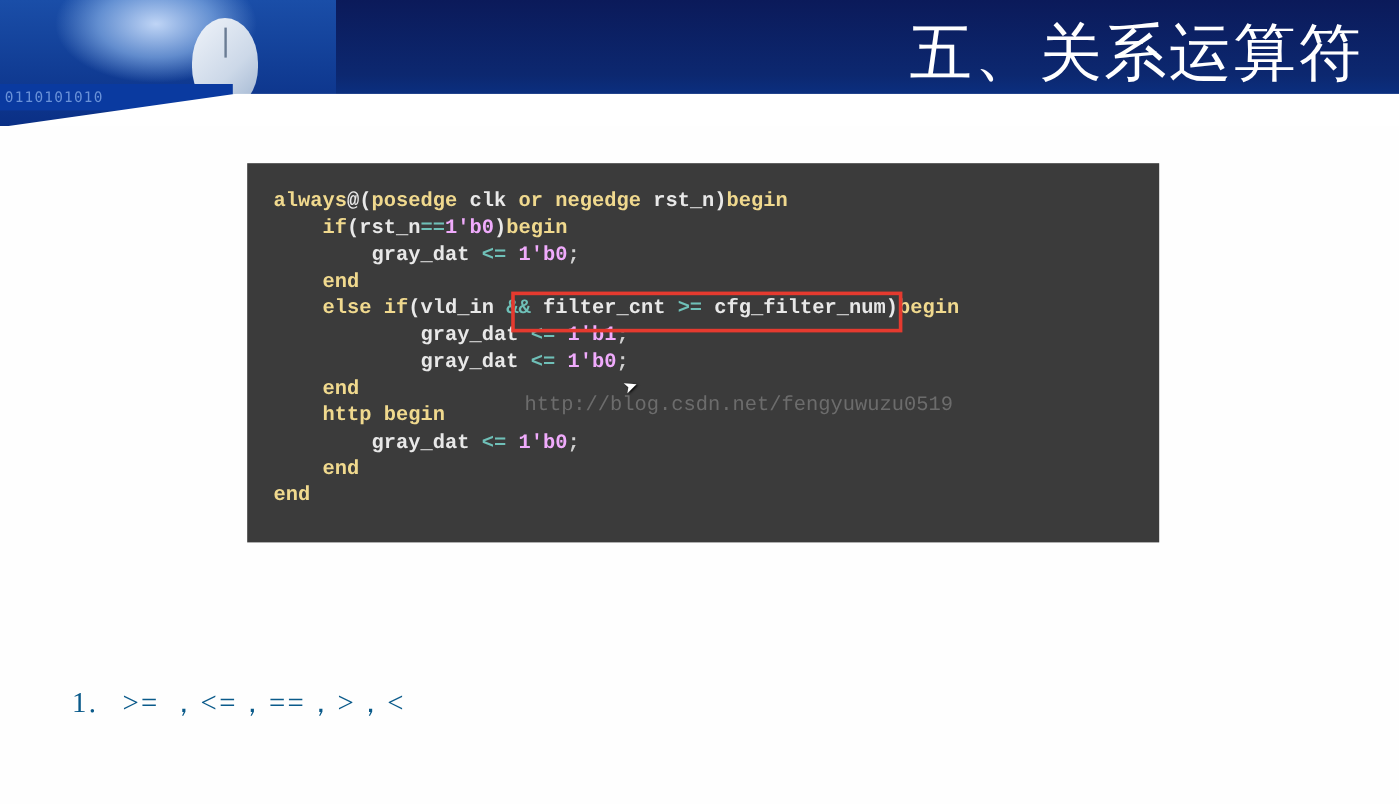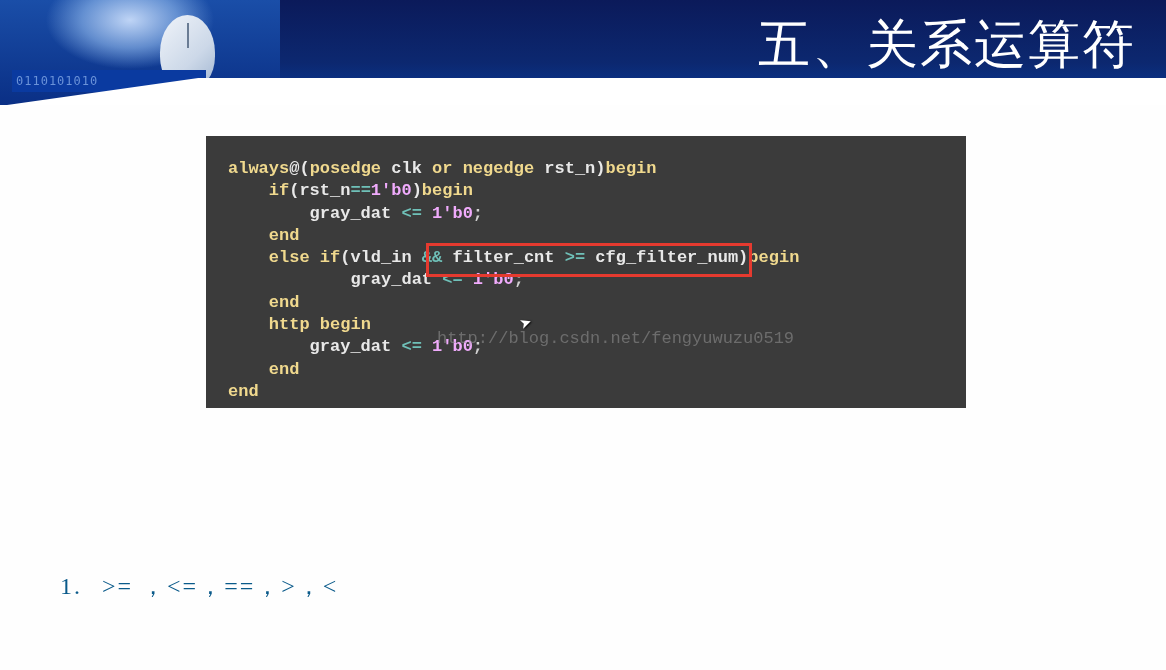--- a/index.html
+++ b/index.html
@@ -42,21 +42,21 @@
   .mouse-glyph::before {
     content:"";
     position:absolute;
     top:8px; left:50%;
     width:2px; height:25px;
     background:#6a7c94;
     transform:translateX(-50%);
   }
   .binary-strip {
     position: absolute;
-    left: 12px;
+    left: 0;
     top: 70px;
     width: 190px;
     height: 22px;
     background: #0a3aa0;
     color: #6a92d8;
     font-family: monospace;
     font-size: 12px;
     line-height: 22px;
     letter-spacing: 1px;
     overflow: hidden;
@@ -83,21 +83,21 @@
     height:28px;
     background:#fff;
     clip-path: polygon(0 100%, 0 100%, 17% 0, 100% 0, 100% 100%);
   }
 
   .code-block {
     position: absolute;
     left: 206px;
     top: 136px;
     width: 760px;
-    height: 272px;
+    height: 316px;
     background: #3b3b3b;
     font-family: Consolas, "Courier New", monospace;
     font-size: 17px;
     font-weight: bold;
     line-height: 22.3px;
     color: #ccc;
     padding: 22px 0 0 22px;
     box-sizing: border-box;
   }
   .line { white-space: pre; }
@@ -152,20 +152,21 @@
   <div class="title-bar">五、关系运算符</div>
   <div class="header-curve"></div>
 </div>
 
 <div class="code-block">
   <div class="line"><span class="kw">always</span><span class="id">@(</span><span class="kw">posedge</span><span class="id"> clk </span><span class="kw">or</span><span> </span><span class="kw">negedge</span><span class="id"> rst_n)</span><span class="kw">begin</span></div>
   <div class="line"><span>    </span><span class="kw">if</span><span class="id">(rst_n</span><span class="op">==</span><span class="lit">1'b0</span><span class="id">)</span><span class="kw">begin</span></div>
   <div class="line"><span class="id">        gray_dat </span><span class="op">&lt;=</span><span> </span><span class="lit">1'b0</span><span class="punc">;</span></div>
   <div class="line"><span>    </span><span class="kw">end</span></div>
   <div class="line"><span>    </span><span class="kw">else if</span><span class="id">(vld_in </span><span class="op">&amp;&amp;</span><span class="id"> filter_cnt </span><span class="op">&gt;=</span><span class="id"> cfg_filter_num)</span><span class="kw">begin</span></div>
+  <div class="line"><span class="id">            gray_dat </span><span class="op">&lt;=</span><span> </span><span class="lit">1'b1</span><span class="punc">;</span></div>
   <div class="line"><span class="id">            gray_dat </span><span class="op">&lt;=</span><span> </span><span class="lit">1'b0</span><span class="punc">;</span></div>
   <div class="line"><span>    </span><span class="kw">end</span></div>
   <div class="line"><span>    </span><span class="kw">http begin</span></div>
   <div class="line"><span class="id">        gray_dat </span><span class="op">&lt;=</span><span> </span><span class="lit">1'b0</span><span class="punc">;</span></div>
   <div class="line"><span>    </span><span class="kw">end</span></div>
   <div class="line"><span></span><span class="kw">end</span></div>
 
   <div class="highlight-box" style="left:220px; top:107px; width:320px; height:28px;"></div>
   <div class="cursor-arrow" style="left:315px; top:178px;">➤</div>
   <div class="watermark" style="left:195px; top:192px;">http://blog.csdn.net/fengyuwuzu0519</div>

